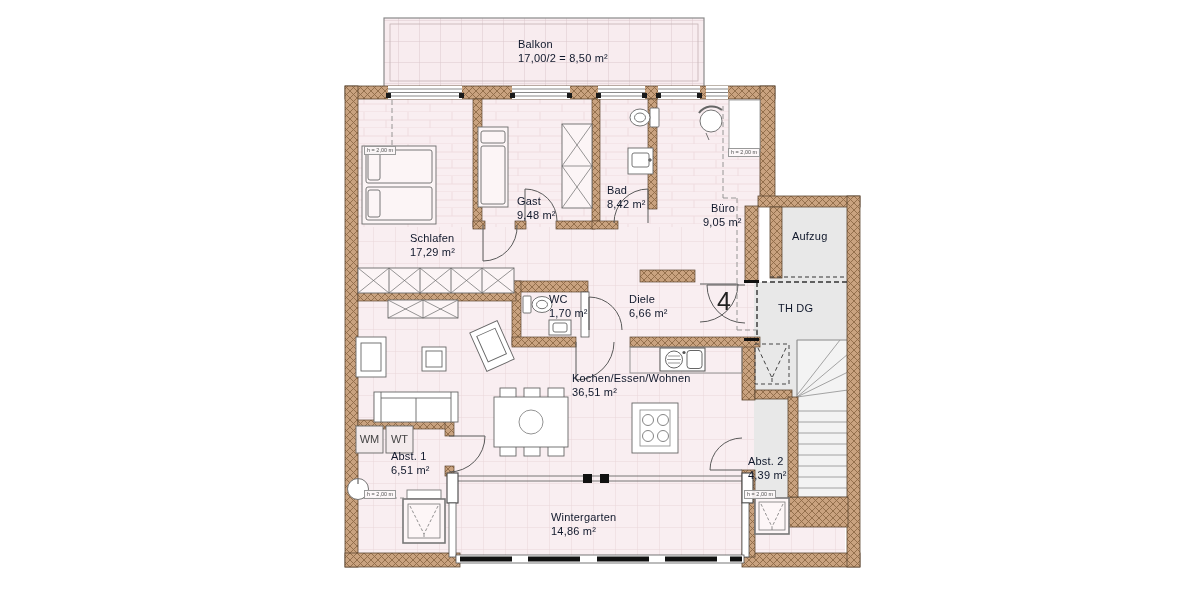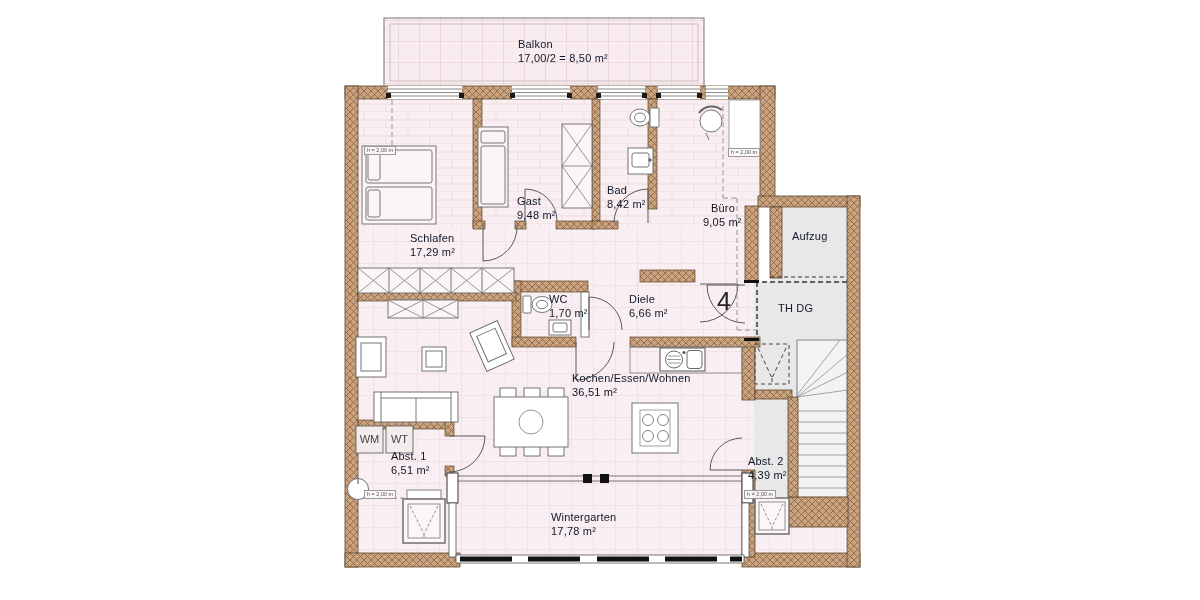--- a/index.html
+++ b/index.html
@@ -329,21 +329,21 @@
   <span>36,51 m²</span>
 </div>
 
 <div class="room-label" style="left:391px;top:449px;">
   <span>Abst. 1</span>
   <span>6,51 m²</span>
 </div>
 
 <div class="room-label" style="left:551px;top:510px;">
   <span>Wintergarten</span>
-  <span>17,78 m²</span>
+  <span>14,86 m²</span>
 </div>
 
 <div class="room-label" style="left:748px;top:454px;">
   <span>Abst. 2</span>
   <span>4,39 m²</span>
 </div>
 
 <div class="room-label" style="left:792px;top:229px;">
   <span>Aufzug</span>
 </div>

